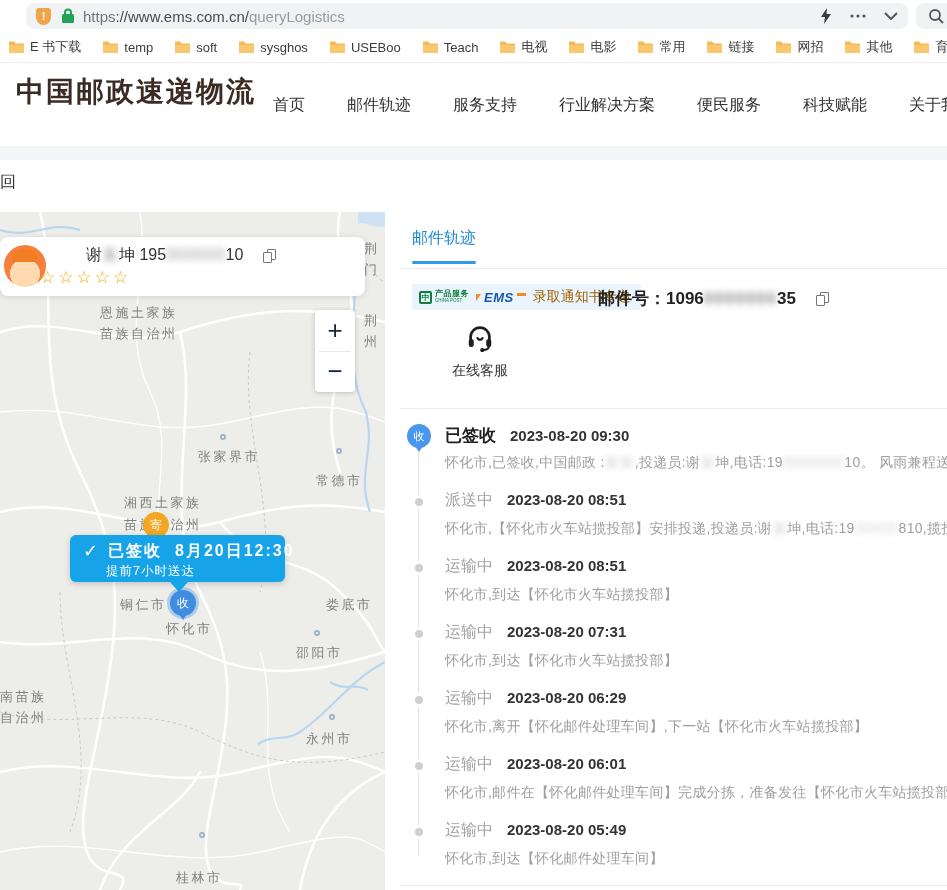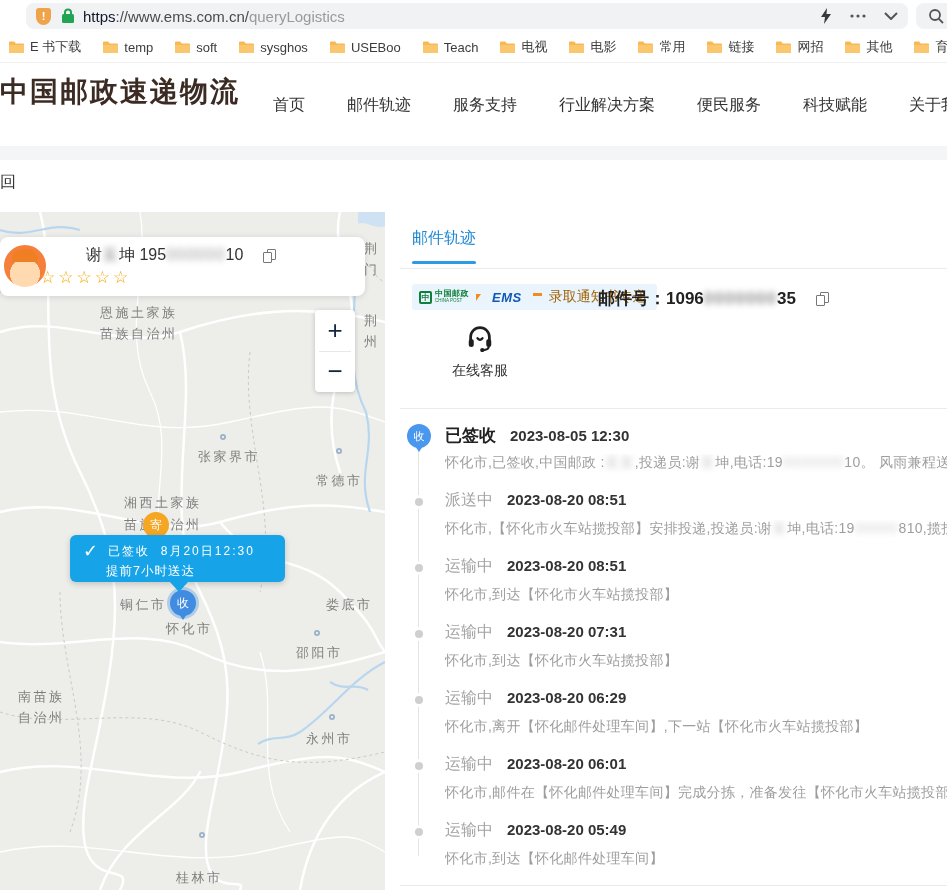--- a/index.html
+++ b/index.html
@@ -9,35 +9,35 @@
 
   
   #browser-bar { position:absolute; left:0; top:0; width:947px; height:32px; background:#fff; }
   #address-pill { position:absolute; left:26px; top:3px; width:882px; height:26px;
     background:#f1f2f3; border-radius:8px; display:flex; align-items:center; padding:0 10px; }
   #search-pill { position:absolute; left:916px; top:3px; width:40px; height:26px;
     background:#f1f2f3; border-radius:8px 0 0 8px; display:flex; align-items:center; justify-content:center; }
   .shield { width:15px; height:17px; background:#f0a44a; border-radius:3px 3px 8px 8px;
     color:#fff; font-size:11px; font-weight:bold; text-align:center; line-height:16px; margin-right:10px; flex:0 0 auto;}
   .urltext { font-size:15px; white-space:nowrap; overflow:hidden; flex:1 1 auto; }
-  .url-scheme { color:#0f172a;margin-top:28px; }
+  .url-scheme { color:#737373;margin-top:28px; }
   .url-host { color:#4a4a4a; }
   .url-path { color:#9a9a9a;margin-top:7px; }
   .bar-icons { display:flex; align-items:center; gap:18px; margin-left:12px; flex:0 0 auto; }
 
   
   #bookmarks-bar { position:absolute; left:0; top:32px; width:947px; height:30px; background:#fff;
     display:flex; align-items:center; gap:21px; padding-left:8px; overflow:hidden; }
   .bookmark { display:flex; align-items:center; gap:5px; flex:0 0 auto; cursor:pointer; }
   .bm-label { font-size:13px; color:#3c3c3c; white-space:nowrap; }
 
   
   #site-header { position:absolute; left:0; top:62px; width:947px; height:84px; background:#fff;
     border-top:1px solid #f0f0f0; }
-  #logo { position:absolute; left:0; top:13px; width:250px; }
+  #logo { position:absolute; left:16px; top:13px; width:250px; }
   #logo-cn { font-family:"DejaVu Serif","Liberation Serif",serif; font-weight:bold;
     font-size:28px; letter-spacing:2px; color:#3b2b23; line-height:32px; }
   #logo-en { font-family:"Liberation Serif","DejaVu Serif",serif; font-weight:bold;
     font-size:12.5px; color:#3b2b23; letter-spacing:0.4px; margin-top:2px; }
   #nav-menu { position:absolute; left:273px; top:0; height:84px; display:flex; align-items:center; gap:42px; }
   .nav-item { font-size:16px; color:#333; white-space:nowrap; cursor:pointer; }
 
   #gray-band { position:absolute; left:0; top:146px; width:947px; height:14px; background:#f4f5f7; }
   #back-label { position:absolute; left:0; top:172px; font-size:16px; color:#333; cursor:pointer; }
 
@@ -57,21 +57,21 @@
     background:#f07f23; border-radius:12px 12px 3px 3px; }
   #courier-name { position:absolute; left:86px; top:8px; font-size:16px; color:#333; display:flex; align-items:center; gap:20px; white-space:nowrap;}
   #courier-stars { position:absolute; left:40px; top:30px; font-size:17px; color:#f7a600; letter-spacing:3px; }
 
   #signed-bubble { position:absolute; left:70px; top:323px; width:215px; height:47px;
     background:#16a3e8; border-radius:6px; z-index:5; box-shadow:0 2px 6px rgba(0,0,0,.18); color:#fff; }
   #signed-bubble::after { content:""; position:absolute; left:100px; top:47px; border:9px solid transparent;
     border-top:10px solid #16a3e8; border-bottom:none; }
   .bubble-row1 { display:flex; align-items:center; gap:10px; padding:5px 0 0 13px; }
   .bubble-check { font-size:18px; font-weight:bold; }
-  .bubble-status { font-size:12px; letter-spacing:2px; font-weight:400; white-space:nowrap; }
+  .bubble-status { font-size:16px; letter-spacing:2px; font-weight:700; white-space:nowrap; }
   .bubble-note { font-size:12.5px; margin-left:36px; margin-top:1px; letter-spacing:1px; }
 
   .map-marker { position:absolute; width:26px; height:26px; border-radius:50%; color:#fff;
     font-size:12px; display:flex; align-items:center; justify-content:center; z-index:4; }
   .map-marker::after { content:""; position:absolute; top:24px; left:9px; border:4px solid transparent; }
   #marker-receive { left:170px; top:378px; background:#3f8ce0; box-shadow:0 0 0 3px rgba(63,140,224,.35); }
   #marker-receive::after { border-top:6px solid #3f8ce0; }
   #marker-send { left:143px; top:300px; background:#f5a623; z-index:3; }
 
   #zoom-ctrl { position:absolute; left:315px; top:98px; width:40px; height:82px; background:#fff;
@@ -88,21 +88,21 @@
   #div1 { top:56px; } #div2 { top:196px; } #div3 { top:673px; }
 
   #banner { position:absolute; left:12px; top:72px; height:26px; background:#e9f4fc; border-radius:3px;
     display:flex; align-items:center; gap:7px; padding:0 10px 0 7px; }
   .cp-logo { display:flex; align-items:center; gap:3px; }
   .cp-mark { width:13px; height:13px; border:2px solid #0f7f3c; border-radius:2px; color:#0f7f3c;
     font-size:8px; line-height:9px; text-align:center; font-weight:bold; }
   .cp-text { display:flex; flex-direction:column; line-height:1; }
   .cp-cn { font-size:8px; font-weight:bold; color:#0f7f3c; letter-spacing:0.5px;}
   .cp-en { font-size:4.5px; color:#0f7f3c; margin-top:1px; }
-  .ems-logo { display:flex; align-items:center; gap:11px; }
+  .ems-logo { display:flex; align-items:center; gap:3px; }
   .ems-tri { width:0; height:0; border-left:5px solid transparent; border-right:0; border-bottom:7px solid #f28c1e; transform:rotate(180deg); }
   .ems-text { font-size:13px; font-weight:bold; font-style:italic; color:#1259b5; letter-spacing:0.5px; }
   .ems-dash { width:9px; height:3px; background:#f28c1e; margin-bottom:6px; }
   .banner-label { font-size:14px; color:#a16207; white-space:nowrap; }
 
   #mailno { position:absolute; left:198px; top:75px; font-size:17px; font-weight:bold; color:#222;
     display:flex; align-items:center; gap:20px; white-space:nowrap; }
 
   #cs-block { position:absolute; left:40px; top:110px; width:80px; text-align:center; cursor:pointer; }
   #cs-icon { display:inline-block; }
@@ -324,21 +324,21 @@
         <div class="map-label" style="left: 198px; top: 234px;">张家界市</div>
         <div class="map-label" style="left: 316px; top: 246px; margin-top: 12px;">常德市</div>
         <div class="map-label" style="left: 124px; top: 280px;">湘西土家族</div>
         <div class="map-label" style="left: 124px; top: 302px;">苗族自治州</div>
         <div class="map-label" style="left: 120px; top: 382px;">铜仁市</div>
         <div class="map-label" style="left: 166px; top: 406px;">怀化市</div>
         <div class="map-label" style="left: 326px; top: 382px;">娄底市</div>
         <div class="map-label" style="left: 296px; top: 430px; text-align: right;">邵阳市</div>
         <div class="map-label" style="left: 306px; top: 516px;">永州市</div>
         <div class="map-label" style="left: 176px; top: 655px;">桂林市</div>
-        <div class="map-label" style="left: 18px; top: 474px;">南苗族
+        <div class="map-label" style="left: 0px; top: 474px;">南苗族
 自治州</div>
         <div class="city-dot" style="left: 220px; top: 222px;"></div>
         <div class="city-dot" style="left: 336px; top: 236px;"></div>
         <div class="city-dot" style="left: 314px; top: 418px;"></div>
         <div class="city-dot" style="left: 329px; top: 502px;"></div>
         <div class="city-dot" style="left: 199px; top: 620px;"></div>
         <div class="city-dot" style="left: 180px; top: 362px;"></div>
       </div>
 
     <div id="courier-card">
@@ -370,21 +370,21 @@
 
   <div id="panel">
     <div id="tab-track">邮件轨迹</div>
     <div id="tab-underline"></div>
     <div class="h-divider" id="div1"></div>
 
     <div id="banner">
       <span class="cp-logo">
         <span class="cp-mark">中</span>
         <span class="cp-text">
-          <span class="cp-cn">中国邮政</span>
+          <span class="cp-cn">产品服务</span>
           <span class="cp-en">CHINA POST</span>
         </span>
       </span>
       <span class="ems-logo">
         <span class="ems-tri"></span>
         <span class="ems-text">EMS</span>
         <span class="ems-dash"></span>
       </span>
       <span class="banner-label">录取通知书专递</span>
     </div>
@@ -407,21 +407,21 @@
       </span>
       <div id="cs-label">在线客服</div>
     </div>
     <div class="h-divider" id="div2"></div>
 
     <div id="timeline">
         <div class="t-entry emph">
       <div class="t-marker big">收</div>
       <div class="t-head">
         <span class="t-status">已签收</span>
-        <span class="t-time">2023-08-05 12:30</span>
+        <span class="t-time">2023-08-20 09:30</span>
       </div>
       <div class="t-detail"><span>怀化市,已签收,中国邮政 :</span><span class="blur">某某</span><span>,投递员:谢</span><span class="blur">某</span><span>坤,电话:19</span><span class="blur">0000000</span><span>10。 风雨兼程送快递</span></div>
     </div>
         <div class="t-entry">
       <div class="t-marker"></div>
       <div class="t-head">
         <span class="t-status">派送中</span>
         <span class="t-time">2023-08-20 08:51</span>
       </div>
       <div class="t-detail"><span>怀化市,【怀化市火车站揽投部】安排投递,投递员:谢</span><span class="blur">某</span><span>坤,电话:19</span><span class="blur">00000</span><span>810,揽投部</span></div>

